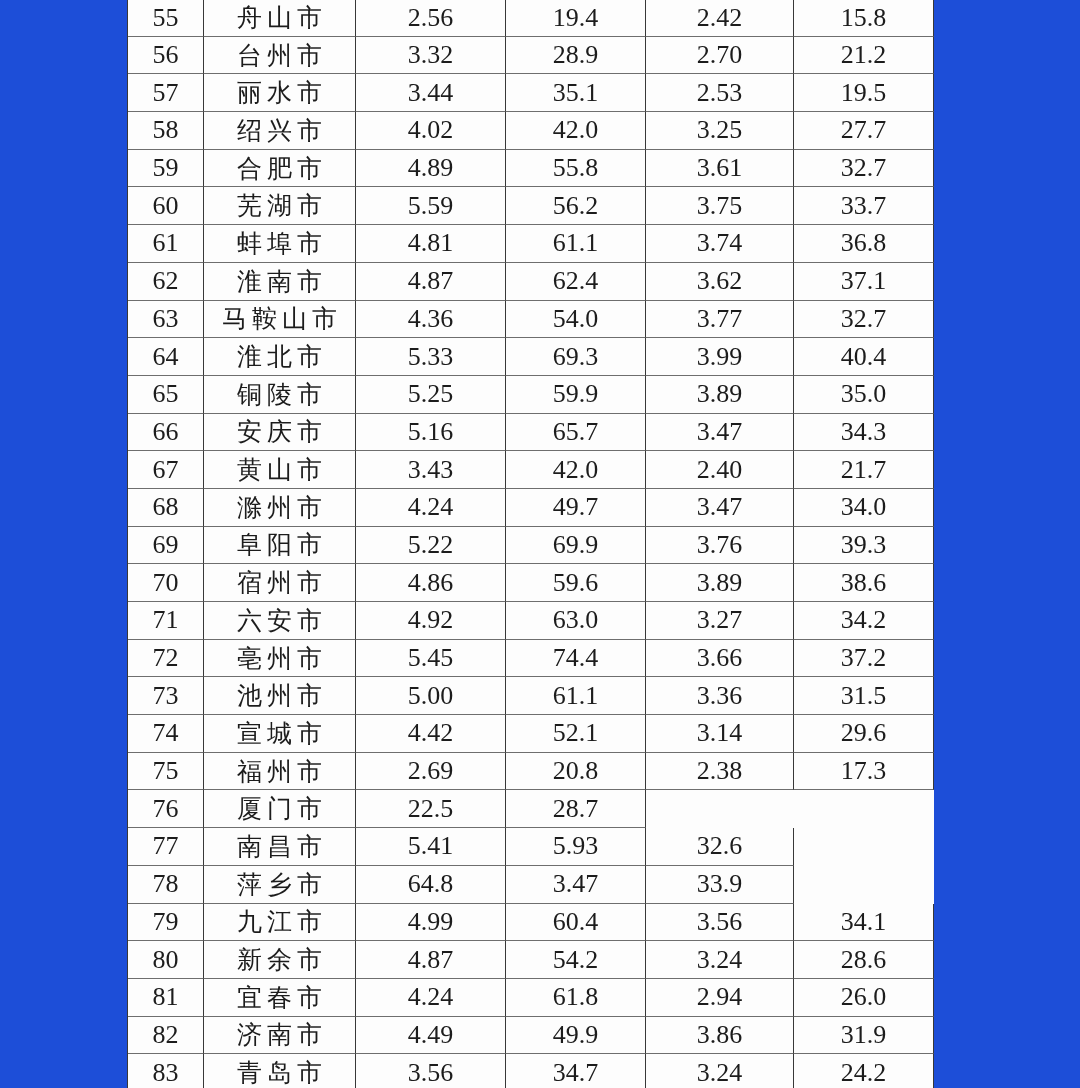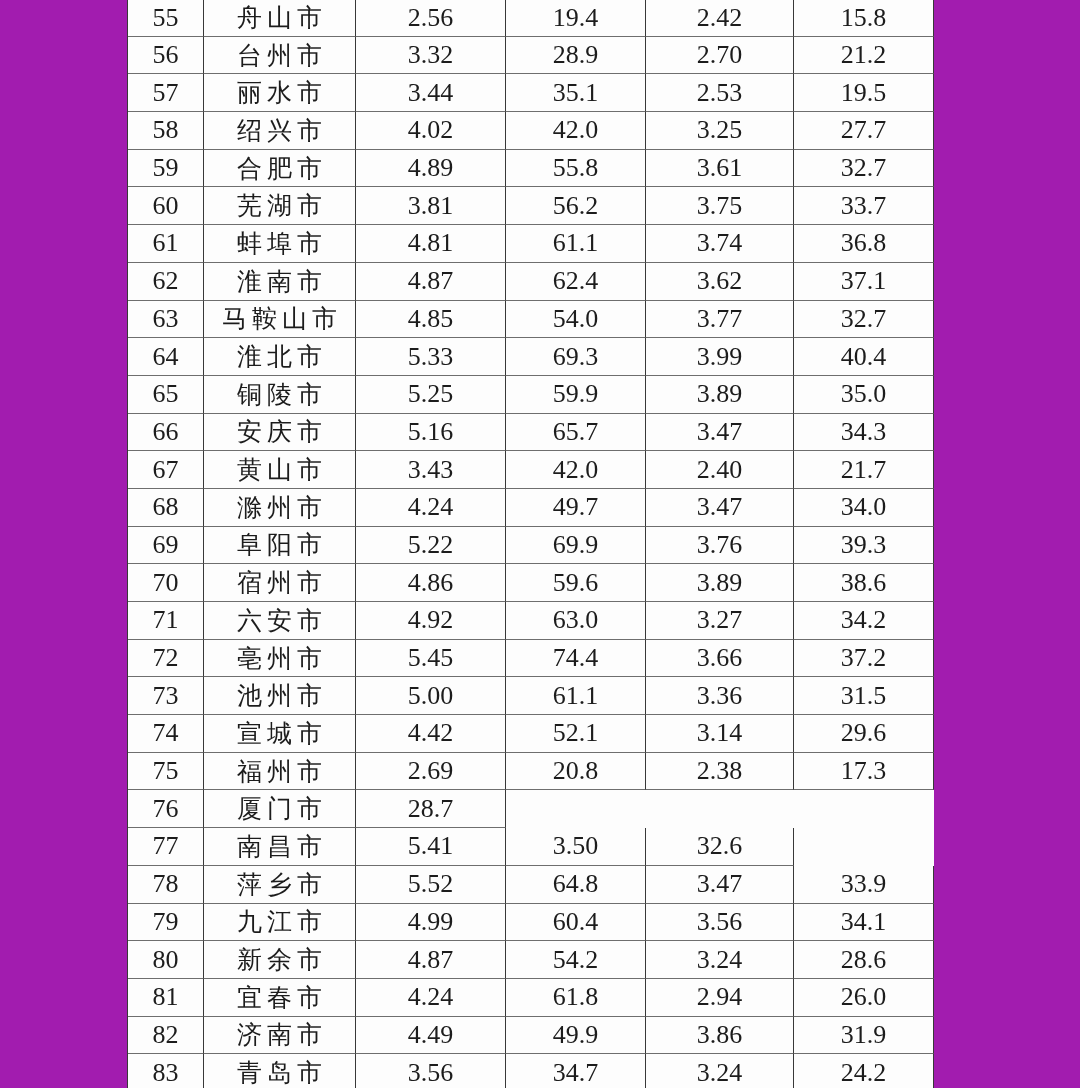--- a/index.html
+++ b/index.html
@@ -9,21 +9,21 @@
     height: 1088px;
     background: #ffffff;
     overflow: hidden;
     font-family: "Liberation Serif", "DejaVu Serif", serif;
     color: #1c1c1c;
   }
   .page {
     position: relative;
     width: 1080px;
     height: 1088px;
-    background: #a21caf;
+    background: #1d4ed8;
   }
   .stats-table {
     position: absolute;
     left: 127px;
     top: -1px;
     width: 806px;
     border-left: 1px solid #383838;
     background: #fdfdfd;
   }
   .trow {
@@ -96,21 +96,21 @@
         <div class="tcell c0">59</div>
         <div class="tcell c1">合肥市</div>
         <div class="tcell c2">4.89</div>
         <div class="tcell c3">55.8</div>
         <div class="tcell c4">3.61</div>
         <div class="tcell c5">32.7</div>
       </div>
       <div class="trow">
         <div class="tcell c0">60</div>
         <div class="tcell c1">芜湖市</div>
-        <div class="tcell c2">3.81</div>
+        <div class="tcell c2">5.59</div>
         <div class="tcell c3">56.2</div>
         <div class="tcell c4">3.75</div>
         <div class="tcell c5">33.7</div>
       </div>
       <div class="trow">
         <div class="tcell c0">61</div>
         <div class="tcell c1">蚌埠市</div>
         <div class="tcell c2">4.81</div>
         <div class="tcell c3">61.1</div>
         <div class="tcell c4">3.74</div>
@@ -120,21 +120,21 @@
         <div class="tcell c0">62</div>
         <div class="tcell c1">淮南市</div>
         <div class="tcell c2">4.87</div>
         <div class="tcell c3">62.4</div>
         <div class="tcell c4">3.62</div>
         <div class="tcell c5">37.1</div>
       </div>
       <div class="trow">
         <div class="tcell c0">63</div>
         <div class="tcell c1">马鞍山市</div>
-        <div class="tcell c2">4.85</div>
+        <div class="tcell c2">4.36</div>
         <div class="tcell c3">54.0</div>
         <div class="tcell c4">3.77</div>
         <div class="tcell c5">32.7</div>
       </div>
       <div class="trow">
         <div class="tcell c0">64</div>
         <div class="tcell c1">淮北市</div>
         <div class="tcell c2">5.33</div>
         <div class="tcell c3">69.3</div>
         <div class="tcell c4">3.99</div>
@@ -224,33 +224,33 @@
         <div class="tcell c0">75</div>
         <div class="tcell c1">福州市</div>
         <div class="tcell c2">2.69</div>
         <div class="tcell c3">20.8</div>
         <div class="tcell c4">2.38</div>
         <div class="tcell c5">17.3</div>
       </div>
       <div class="trow">
         <div class="tcell c0">76</div>
         <div class="tcell c1">厦门市</div>
+        <div class="tcell c3">22.5</div>
         <div class="tcell c5">28.7</div>
       </div>
       <div class="trow">
         <div class="tcell c0">77</div>
         <div class="tcell c1">南昌市</div>
         <div class="tcell c2">5.41</div>
-        <div class="tcell c4">3.50</div>
+        <div class="tcell c4">5.93</div>
         <div class="tcell c5">32.6</div>
       </div>
       <div class="trow">
         <div class="tcell c0">78</div>
         <div class="tcell c1">萍乡市</div>
-        <div class="tcell c2">5.52</div>
         <div class="tcell c3">64.8</div>
         <div class="tcell c4">3.47</div>
         <div class="tcell c5">33.9</div>
       </div>
       <div class="trow">
         <div class="tcell c0">79</div>
         <div class="tcell c1">九江市</div>
         <div class="tcell c2">4.99</div>
         <div class="tcell c3">60.4</div>
         <div class="tcell c4">3.56</div>

